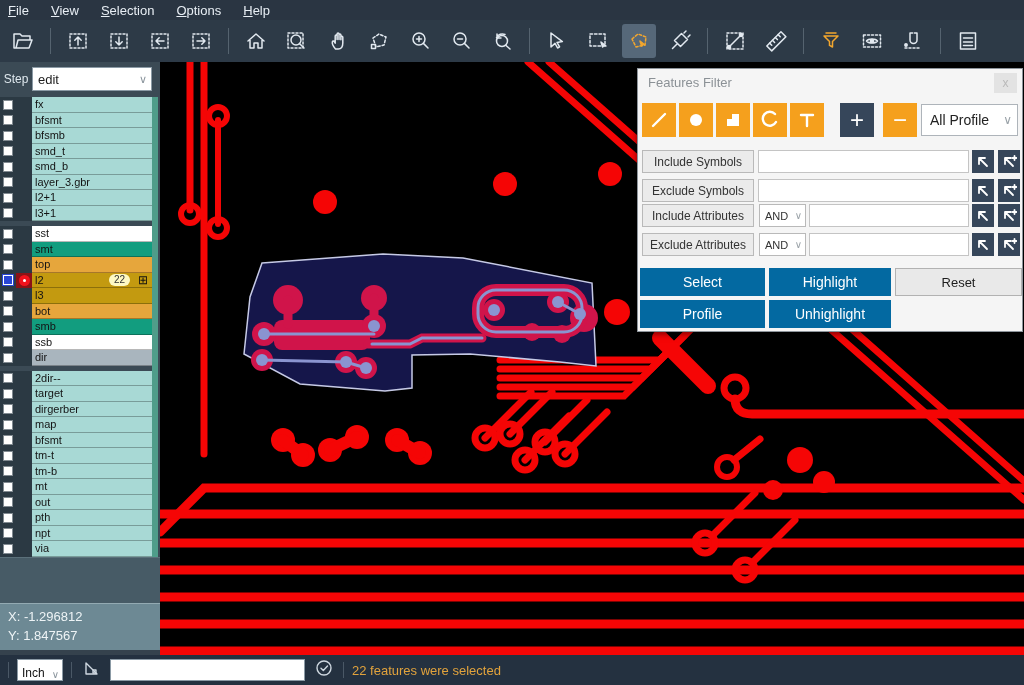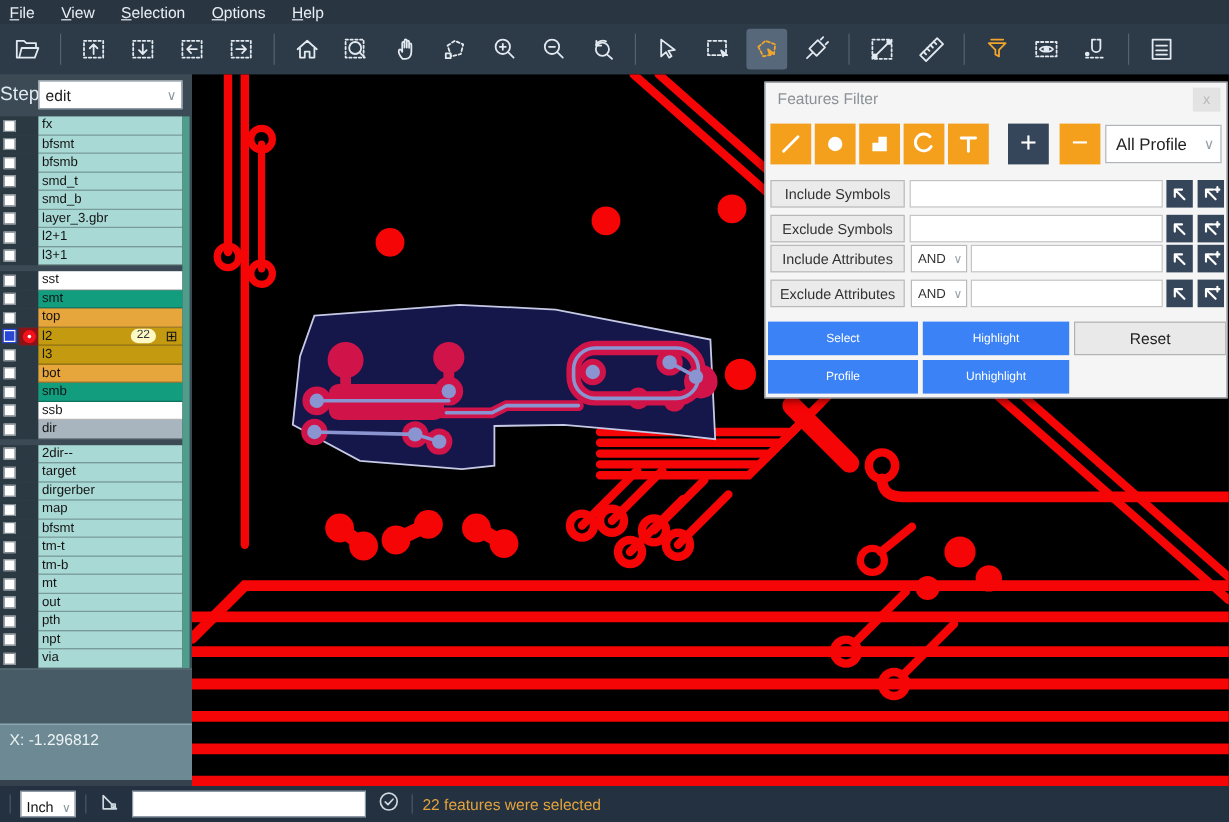--- a/index.html
+++ b/index.html
@@ -14,21 +14,21 @@
   .ti{width:34px;height:34px;display:flex;align-items:center;justify-content:center;border-radius:3px;}
   .ti svg{stroke:#e2e9f0;fill:none;stroke-width:1.5;stroke-linecap:round;stroke-linejoin:round;}
   .ti.active{background:#566879;}
   .ti.active svg{stroke:#f2a62e;}
   .ti.orange svg{stroke:#f2a62e;}
   .tsep{width:1px;height:26px;background:#55636f;margin:0 3px;flex:none;}
   .main{position:absolute;left:0;top:62px;width:1024px;height:593px;background:#3b4a55;}
   
   .sidebar{position:absolute;left:0;top:0;width:160px;height:593px;background:#3b4a55;}
   .step-row{position:absolute;left:0;top:2px;width:160px;height:30px;display:flex;align-items:center;}
-  .step-label{color:#dfe8ee;font-size:16px;width:32px;text-align:center;}
+  .step-label{color:#dfe8ee;font-size:12px;width:32px;text-align:center;}
   .step-combo{width:120px;height:24px;background:#fff;border:1px solid #8b9aa5;display:flex;
     align-items:center;font-size:13px;color:#1c1c1c;padding-left:5px;position:relative;}
   .step-combo .chev{position:absolute;right:4px;color:#8a949c;font-size:11px;}
   .layers{position:absolute;left:0;top:35px;width:152px;}
   .lgroup{margin-bottom:5px;}
   .lrow{display:flex;height:15.5px;}
   .cb-cell{width:16px;background:#2b3943;display:flex;align-items:center;justify-content:center;flex:none;}
   .cb{width:10px;height:10px;background:#fff;border:1px solid #818a91;}
   .cb.on{background:#2a46d4;border:1px solid #fff;outline:1px solid #2a46d4;}
   .ind-cell{width:16px;background:#2b3943;display:flex;align-items:center;justify-content:center;flex:none;}
@@ -71,21 +71,21 @@
   .finput{position:absolute;top:0;height:23px;background:#fff;border:1px solid #c4c4c4;font-size:12px;padding:0 4px;
     font-family:"Liberation Sans",sans-serif;}
   .fand{position:absolute;left:121px;top:0;width:47px;height:23px;background:#fff;border:1px solid #b9b9b9;
     font-size:11px;color:#333;display:flex;align-items:center;padding-left:5px;}
   .fand .chev{position:absolute;right:3px;color:#9aa2a8;font-size:10px;}
   .abtn{position:absolute;top:0;width:22px;height:23px;background:#36465a;display:flex;
     align-items:center;justify-content:center;}
   .abtn svg{stroke:#fff;fill:none;stroke-width:1.8;stroke-linecap:round;stroke-linejoin:round;}
   .dlg-actions{position:absolute;left:2px;top:199px;width:382px;display:grid;
     grid-template-columns:125px 122px 127px;grid-auto-rows:28px;gap:4px;}
-  .act-dark{background:#3b82f6;color:#fff;font-size:10px;display:flex;align-items:center;justify-content:center;}
+  .act-dark{background:#0369a1;color:#fff;font-size:14px;display:flex;align-items:center;justify-content:center;}
   .act-light{background:#e9e9e9;color:#1d1d1d;font-size:13px;display:flex;align-items:center;justify-content:center;
     border:1px solid #b2b2b2;}
   
   .statusbar{position:absolute;left:0;top:655px;width:1024px;height:30px;background:#243140;
     display:flex;align-items:center;padding-left:8px;gap:8px;}
   .ssep{width:1px;height:16px;background:#4a5866;flex:none;}
   .unit-combo{width:46px;height:22px;background:#fff;border:1px solid #8b9aa5;display:flex;align-items:flex-end;
     font-size:12px;color:#111;padding-left:4px;position:relative;}
   .unit-combo .chev{position:absolute;right:3px;color:#8a949c;font-size:10px;}
   .cmd-input{width:195px;height:22px;background:#fff;border:1px solid #8b9aa5;font-size:12px;padding:0 5px;
@@ -466,20 +466,21 @@
             </span>
             <span class="ind-cell"></span>
             <span class="name-cell c-teal">via</span>
           </div>
         </div>
       </div>
     <div class="scroll-strip"></div>
     <div class="side-fill"></div>
     <div class="coords">
       <div>X: -1.296812</div>
+      <div>Y: 1.847567</div>
     </div>
     <div class="side-bottom-strip"></div>
   </div>
 
   <div class="canvas">
     <svg width="864" height="593" viewBox="0 0 864 593">
       <g stroke="#f50505" fill="none" stroke-linecap="round">
 
         <path d="M30 0V148" stroke-width="7"></path>
         <circle cx="30" cy="152" r="9" stroke-width="6"></circle>

